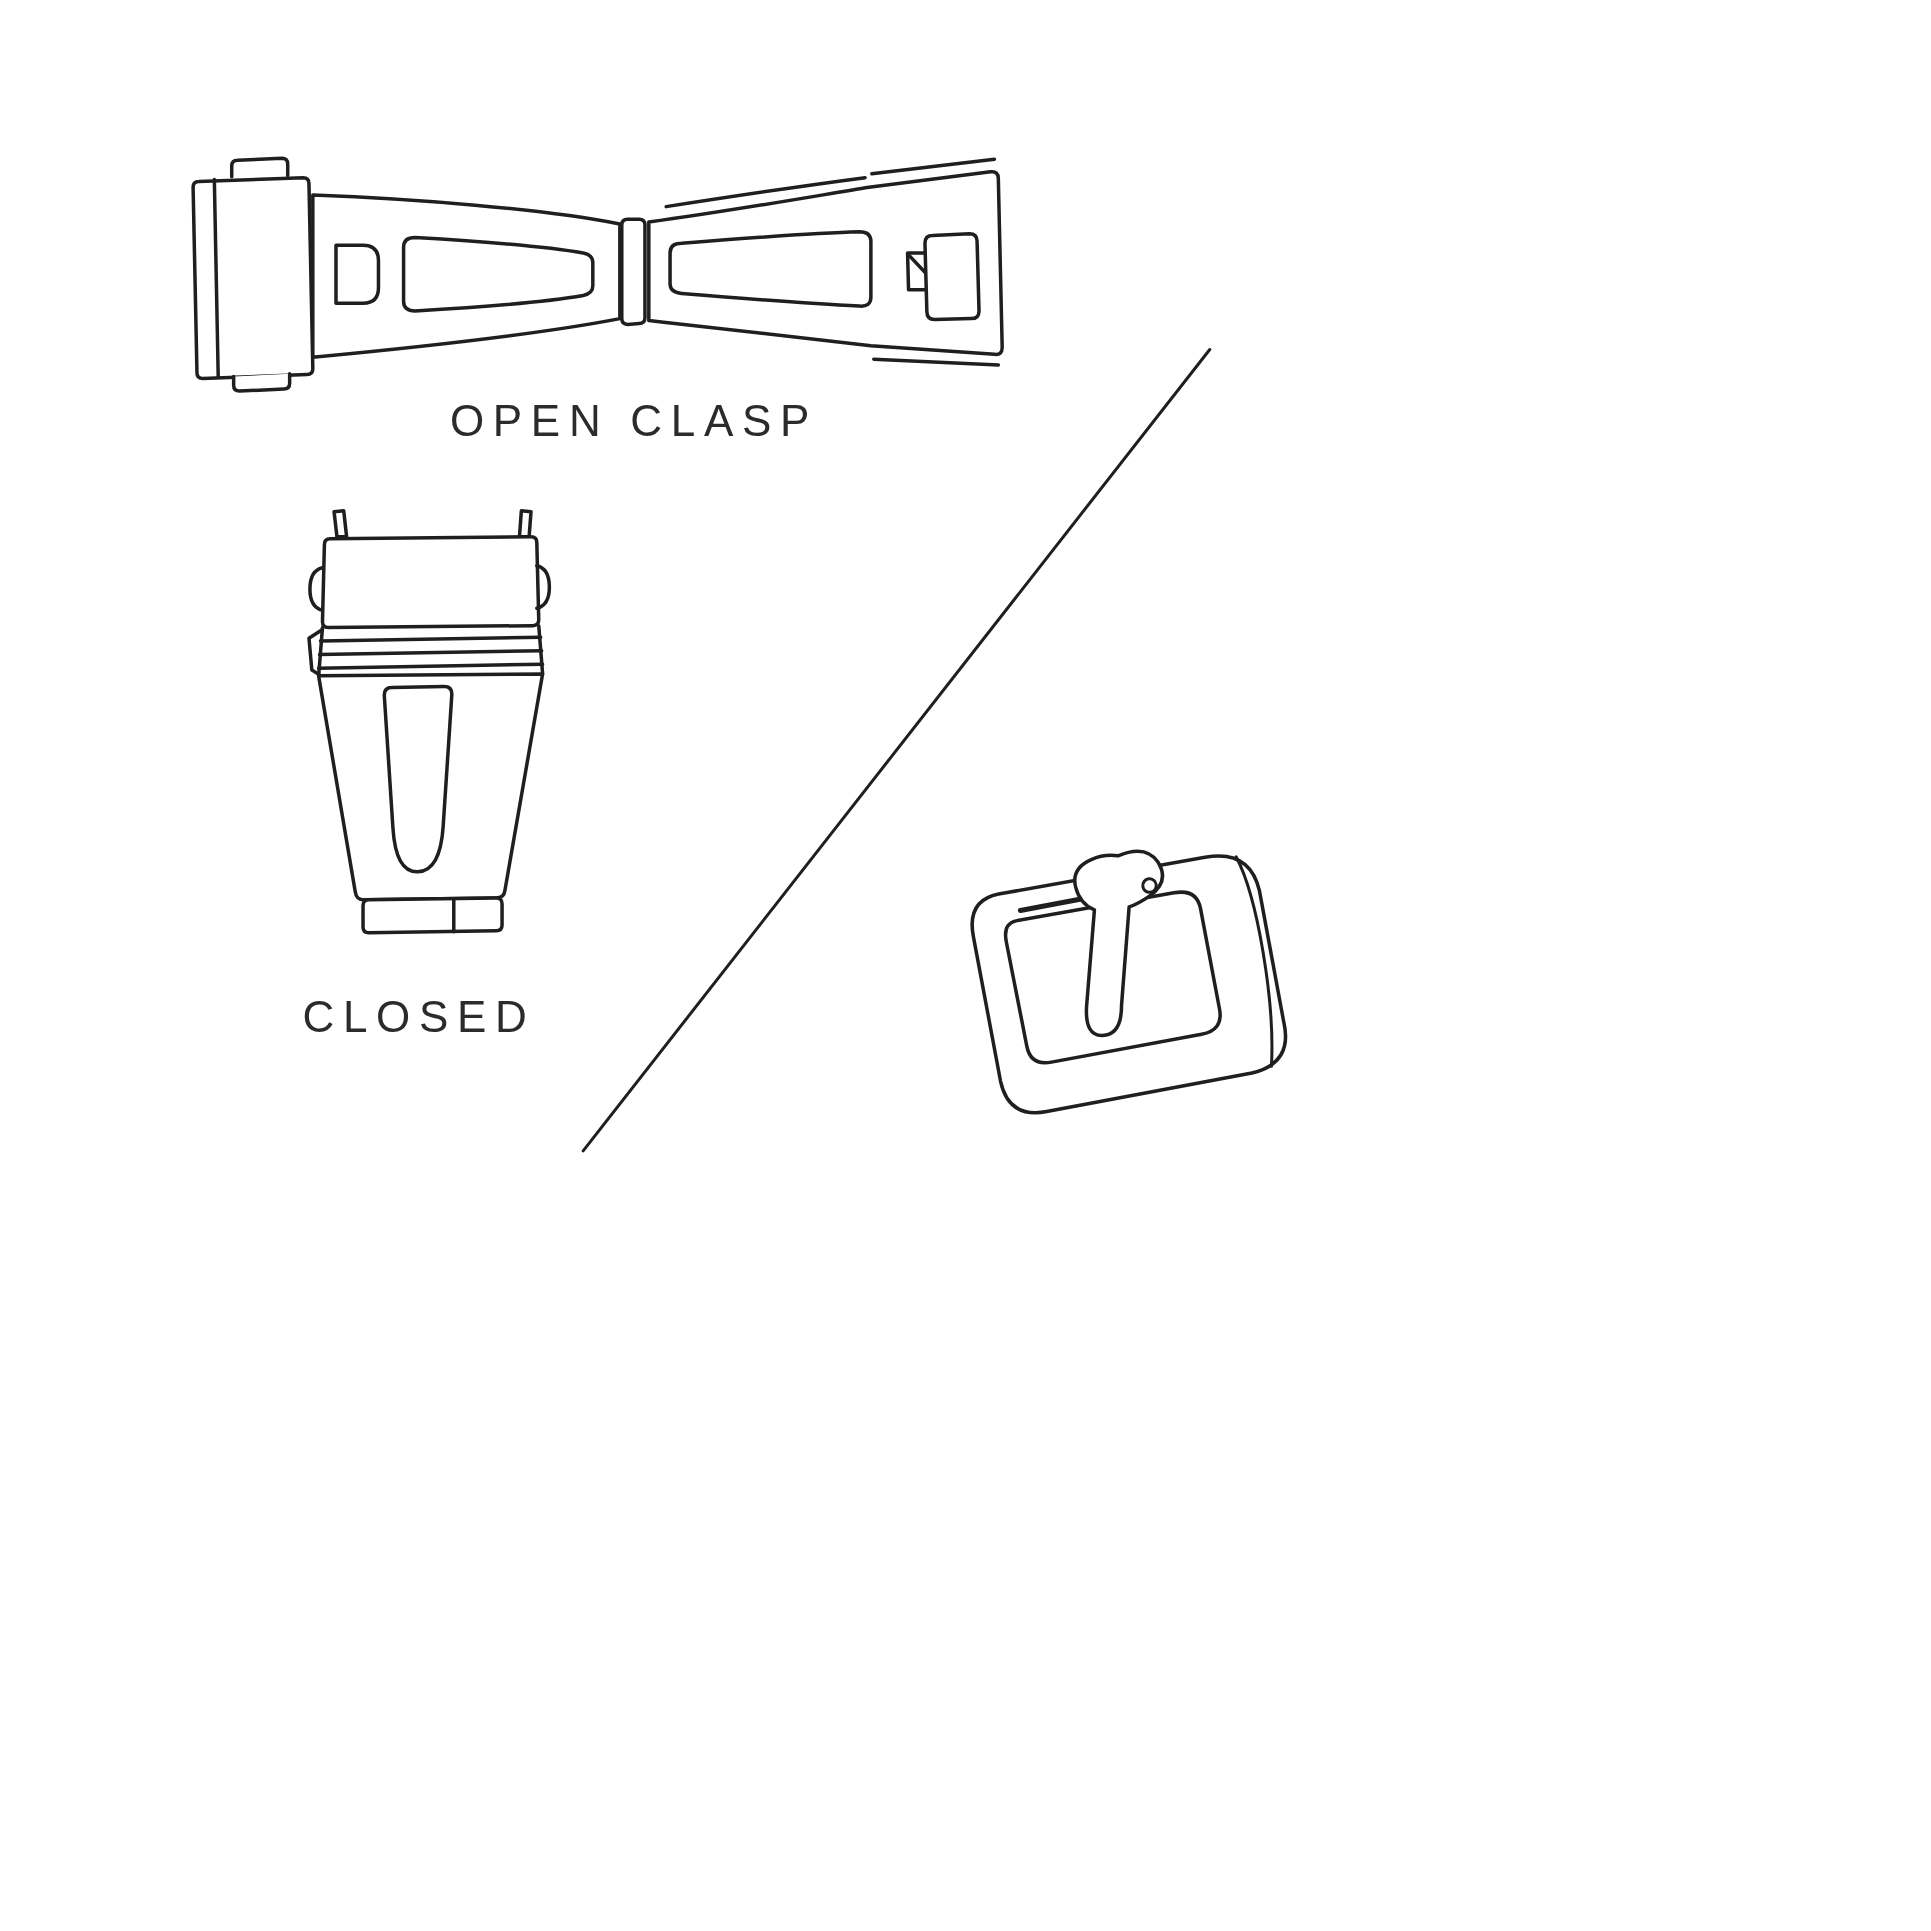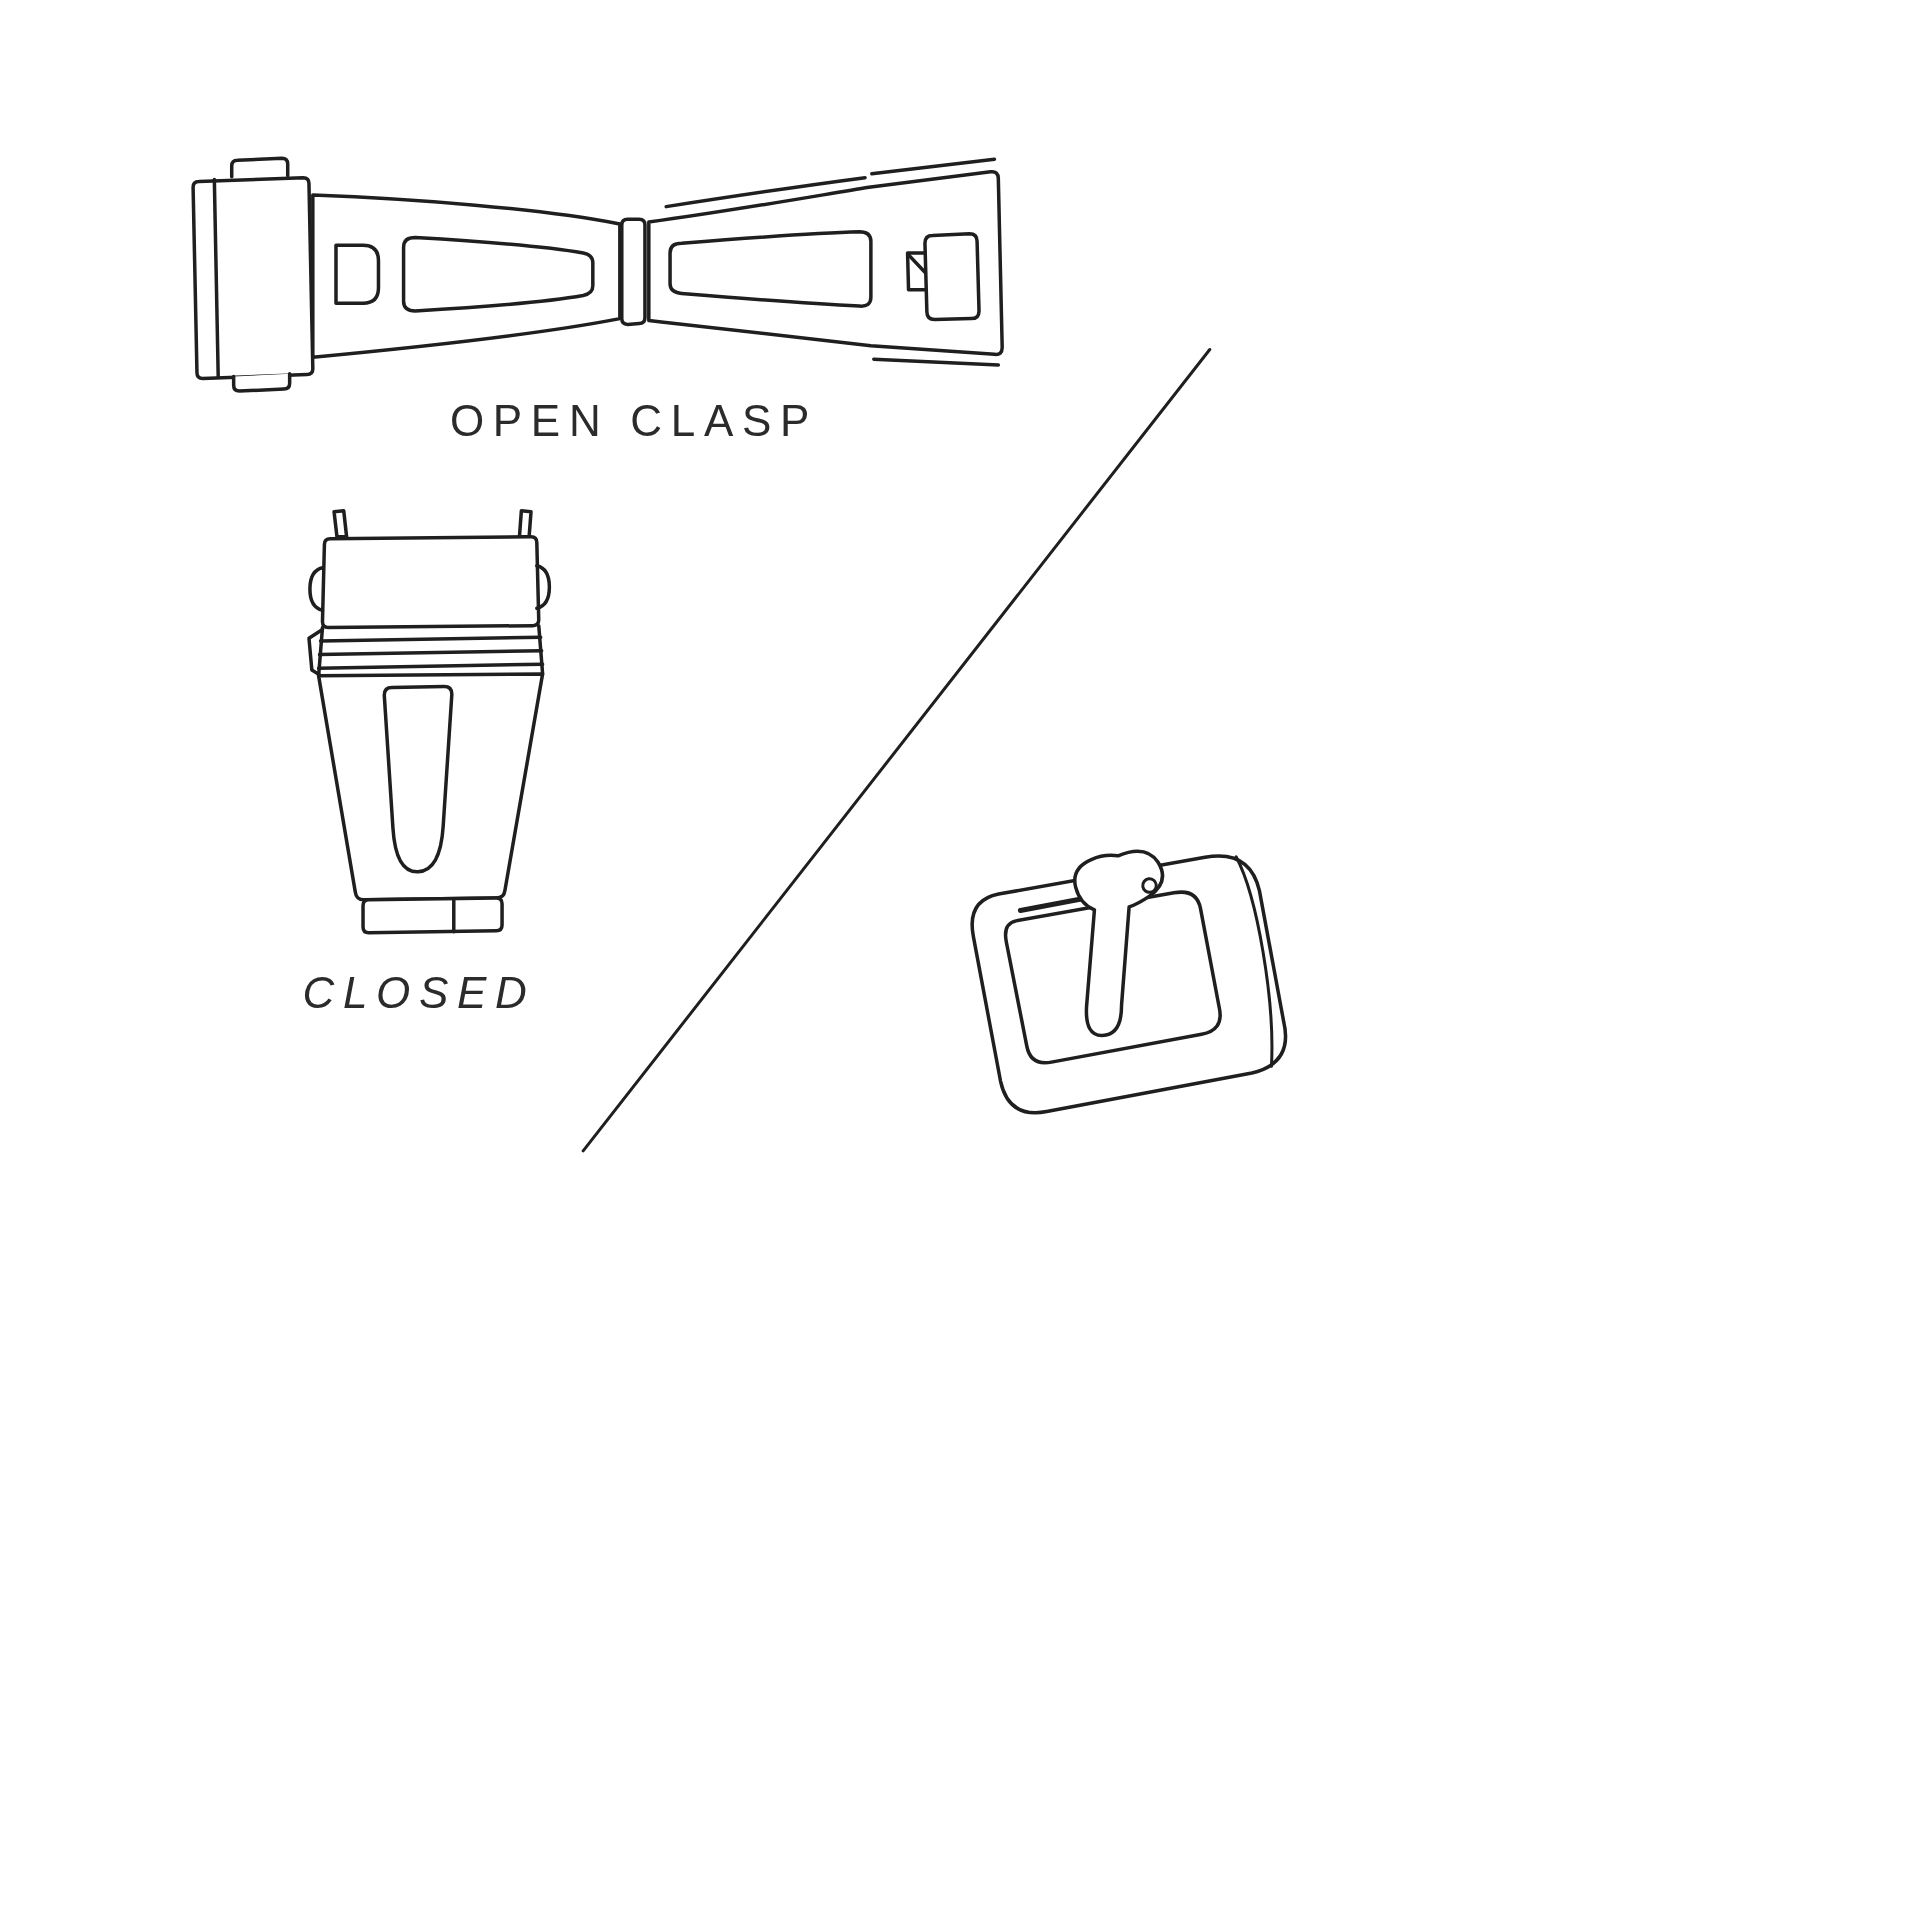--- a/index.html
+++ b/index.html
@@ -25,21 +25,21 @@
   .fig-label {
     position: absolute;
     transform: translateX(-50%);
     font-size: 44px;
     font-weight: 400;
     letter-spacing: 8.7px;
     color: #2b2b2b;
     white-space: nowrap;
   }
   .label-open-clasp { left: 634px; top: 396px; }
-  .label-closed     { left: 419px; top: 968px; font-style: italic; }
+  .label-closed     { left: 419px; top: 992px; }
   .diagram-title {
     position: absolute;
     left: 755px;
     top: 1338px;
     transform: translateX(-50%);
     font-size: 70px;
     font-weight: 500;
     letter-spacing: 14.5px;
     color: #1e1e1e;
     white-space: nowrap;

